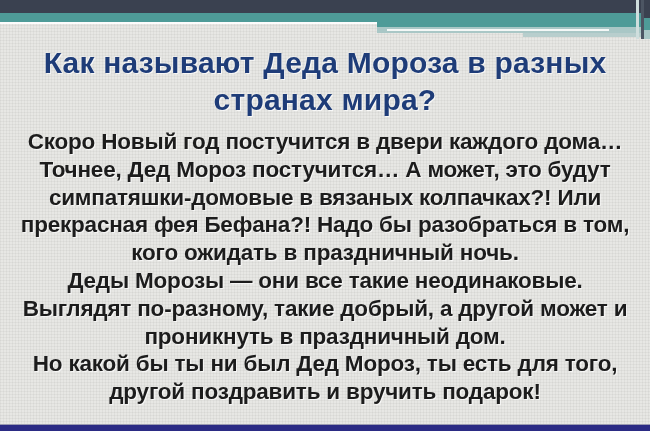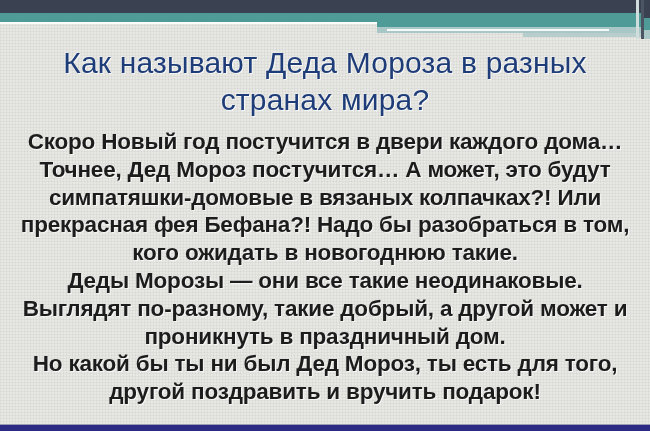--- a/index.html
+++ b/index.html
@@ -62,21 +62,21 @@
   .band-bottom {
     position: absolute; left: 0; bottom: 0; width: 650px; height: 6px;
     background: #2b2b84;
     border-top: 1px solid #9a9ab0;
   }
   
   .title {
     position: absolute; top: 44px; left: 8px; right: 8px;
     text-align: center;
     font-size: 30px;
-    font-weight: normal;
+    font-weight: bold;
     line-height: 37px;
     color: #1e3c78;
     letter-spacing: 0.2px;
     text-shadow: 1px 1px 0 rgba(255,255,255,0.75), -1px -1px 0 rgba(255,255,255,0.35);
   }
   .body-text {
     position: absolute; top: 122px; left: 3px; right: 3px;
     text-align: center;
     font-size: 22.5px;
     font-weight: bold;
@@ -107,21 +107,21 @@
   <div class="title">
     <div class="t-line">Как называют Деда Мороза в разных</div>
     <div class="t-line">странах мира?</div>
   </div>
 
   <div class="body-text">
     <div class="b-line">Скоро Новый год постучится в двери каждого дома…</div>
     <div class="b-line">Точнее, Дед Мороз постучится… А может, это будут</div>
     <div class="b-line">симпатяшки-домовые в вязаных колпачках?! Или</div>
     <div class="b-line">прекрасная фея Бефана?! Надо бы разобраться в том,</div>
-    <div class="b-line">кого ожидать в новогоднюю такие.</div>
+    <div class="b-line">кого ожидать в праздничный ночь.</div>
     <div class="b-line">Деды Морозы — они все такие неодинаковые.</div>
     <div class="b-line">Выглядят по-разному, такие добрый, а другой может и</div>
     <div class="b-line">проникнуть в праздничный дом.</div>
     <div class="b-line">Но какой бы ты ни был Дед Мороз, ты есть для того,</div>
     <div class="b-line">другой поздравить и вручить подарок!</div>
   </div>
 
   <div class="band-bottom"></div>
 
 </div>

